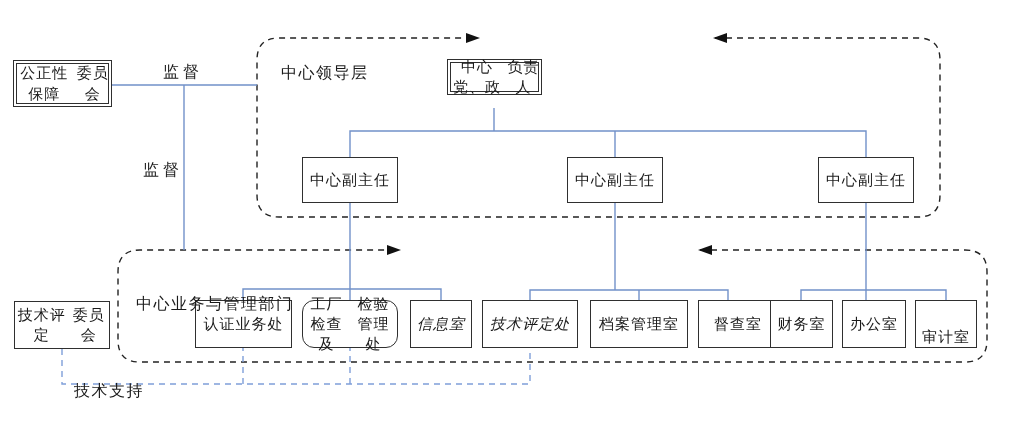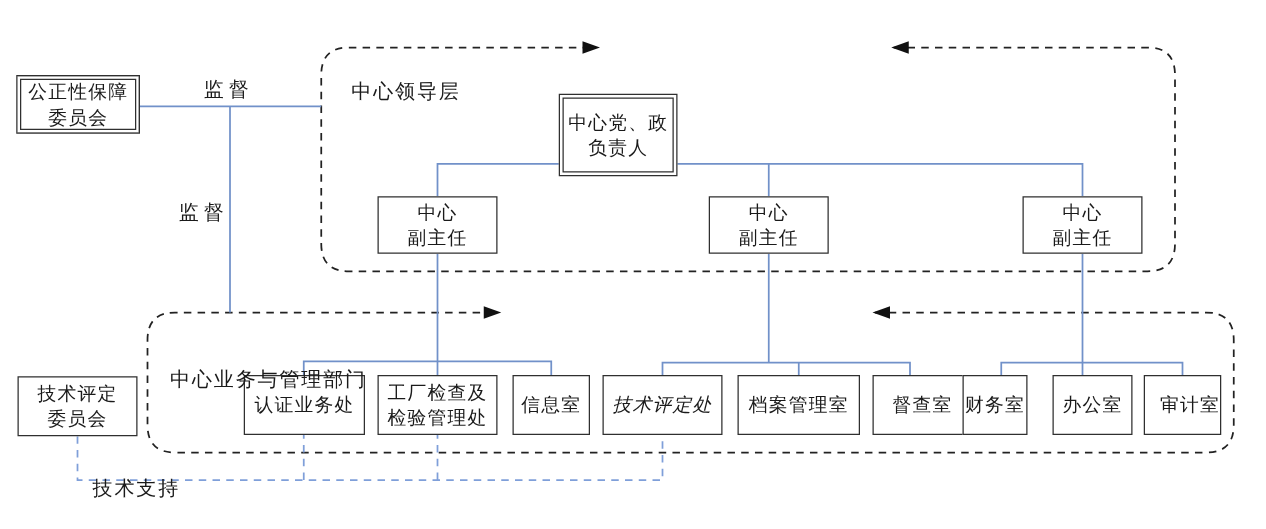--- a/index.html
+++ b/index.html
@@ -10,21 +10,21 @@
     font-family:"DejaVu Sans","Liberation Sans",sans-serif;
     color:#1a1a1a;
     overflow:hidden;
   }
   #wires{position:absolute;left:0;top:0;width:1013px;height:423px;}
   .node{
     position:absolute;
     box-sizing:border-box;
     background:#ffffff;
     border:1px solid #2f2f2f;
-    display:flex;flex-direction:column;
+    display:flex;flex-direction:row;
     align-items:center;justify-content:center;
     text-align:center;
     font-size:15px;line-height:1.35;letter-spacing:1px;
     z-index:2;
   }
   .node.double{
     box-shadow: inset 0 0 0 2px #ffffff, inset 0 0 0 3px #2f2f2f;
   }
   .flabel{
     position:absolute;
@@ -80,21 +80,21 @@
 
   <div class="flabel spread" style="left:163px;top:62px;">监督</div>
   <div class="flabel spread" style="left:143px;top:160px;">监督</div>
   <div class="flabel" style="left:74px;top:365px;margin-top:16px;">技术支持</div>
 
   <div class="node double" style="left:13px;top:60px;width:99px;height:47px;">
     <span>公正性保障</span>
     <span>委员会</span>
   </div>
 
-  <div class="node double" style="left:447px;top:59px;width:95px;height:66px;margin-top:16px;">
+  <div class="node double" style="left:447px;top:59px;width:95px;height:36px;">
     <span>中心党、政</span>
     <span>负责人</span>
   </div>
 
   <div class="node" style="left:302px;top:157px;width:96px;height:46px;">
     <span>中心</span>
     <span>副主任</span>
   </div>
   <div class="node" style="left:567px;top:157px;width:96px;height:46px;">
     <span>中心</span>
@@ -106,37 +106,37 @@
   </div>
 
   <div class="node" style="left:14px;top:301px;width:96px;height:48px;">
     <span>技术评定</span>
     <span>委员会</span>
   </div>
 
   <div class="node" style="left:195px;top:300px;width:97px;height:48px;">
     <span>认证业务处</span>
   </div>
-  <div class="node" style="left:302px;top:300px;width:96px;height:48px;">
+  <div class="node" style="left:302px;top:300px;width:96px;height:48px;border-radius:12px;">
     <span>工厂检查及</span>
     <span>检验管理处</span>
   </div>
-  <div class="node" style="left:410px;top:300px;width:62px;height:48px;">
+  <div class="node" style="left:410px;top:300px;width:62px;height:48px;font-style:italic;">
     <span>信息室</span>
   </div>
   <div class="node" style="left:482px;top:300px;width:96px;height:48px;font-style:italic;">
     <span>技术评定处</span>
   </div>
   <div class="node" style="left:590px;top:300px;width:98px;height:48px;">
     <span>档案管理室</span>
   </div>
   <div class="node" style="left:698px;top:300px;width:80px;height:48px;">
     <span>督查室</span>
   </div>
-  <div class="node" style="left:770px;top:300px;width:52px;height:48px;">
+  <div class="node" style="left:770px;top:300px;width:63px;height:48px;">
     <span>财务室</span>
   </div>
   <div class="node" style="left:842px;top:300px;width:64px;height:48px;">
     <span>办公室</span>
   </div>
   <div class="node" style="left:915px;top:300px;width:62px;height:48px;align-items:flex-end;">
     <span>审计室</span>
   </div>
 
 </div>

